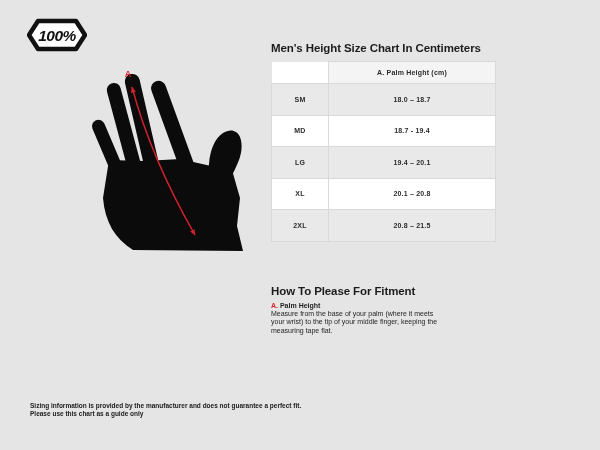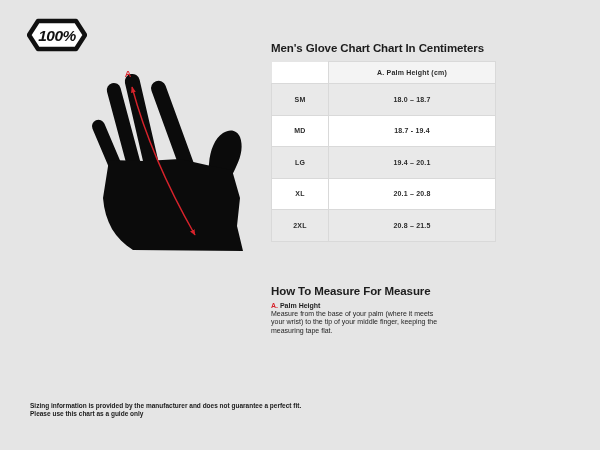--- a/index.html
+++ b/index.html
@@ -76,21 +76,21 @@
 
         <path d="M124,106 C125,92 130,80 138,75 C145,70.5 152,72 155,79 C158,87 157,97 151,109 C147,118 143,125 139,129 L122,120 Z"></path>
 
         <path d="M24,102 L18,140 C20,164 30,181 48,192 L158,193 L152,168 L155,140 L147,112 L126,108 L95,101 L60,103 Z"></path>
       </g>
       <path d="M47,29 Q66,100 110,177" fill="none" stroke="#d7232b" stroke-width="1.4" marker-start="url(#arrowStart)" marker-end="url(#arrow)"></path>
       <text x="43" y="19" text-anchor="middle" font-size="9" font-weight="700" fill="#d7232b" font-family="Liberation Sans, sans-serif">A</text>
     </svg>
   </div>
 
-  <div class="chart-title">Men's Glove Chart Chart In Centimeters</div>
+  <div class="chart-title">Men's Height Size Chart In Centimeters</div>
 
   <table class="chart-table">
     <colgroup>
         <col class="c-size">
         <col class="c-val">
       </colgroup>
     <thead>
       <tr class="head">
         <td class="blank"></td>
         <td class="colhead">A. Palm Height (cm)</td>
@@ -114,21 +114,21 @@
         <td>20.1 – 20.8</td>
       </tr>
       <tr class="alt">
         <td>2XL</td>
         <td>20.8 – 21.5</td>
       </tr>
     </tbody>
   </table>
 
   <div class="measure">
-    <div class="measure-heading">How To Measure For Measure</div>
+    <div class="measure-heading">How To Please For Fitment</div>
     <div class="measure-label">
       <span class="letter">A.</span>
       <span>Palm Height</span>
     </div>
     <div class="measure-desc">Measure from the base of your palm (where it meets your wrist) to the tip of your middle finger, keeping the measuring tape flat.</div>
   </div>
 
   <div class="disclaimer">
     <div>Sizing information is provided by the manufacturer and does not guarantee a perfect fit.</div>
     <div>Please use this chart as a guide only</div>

